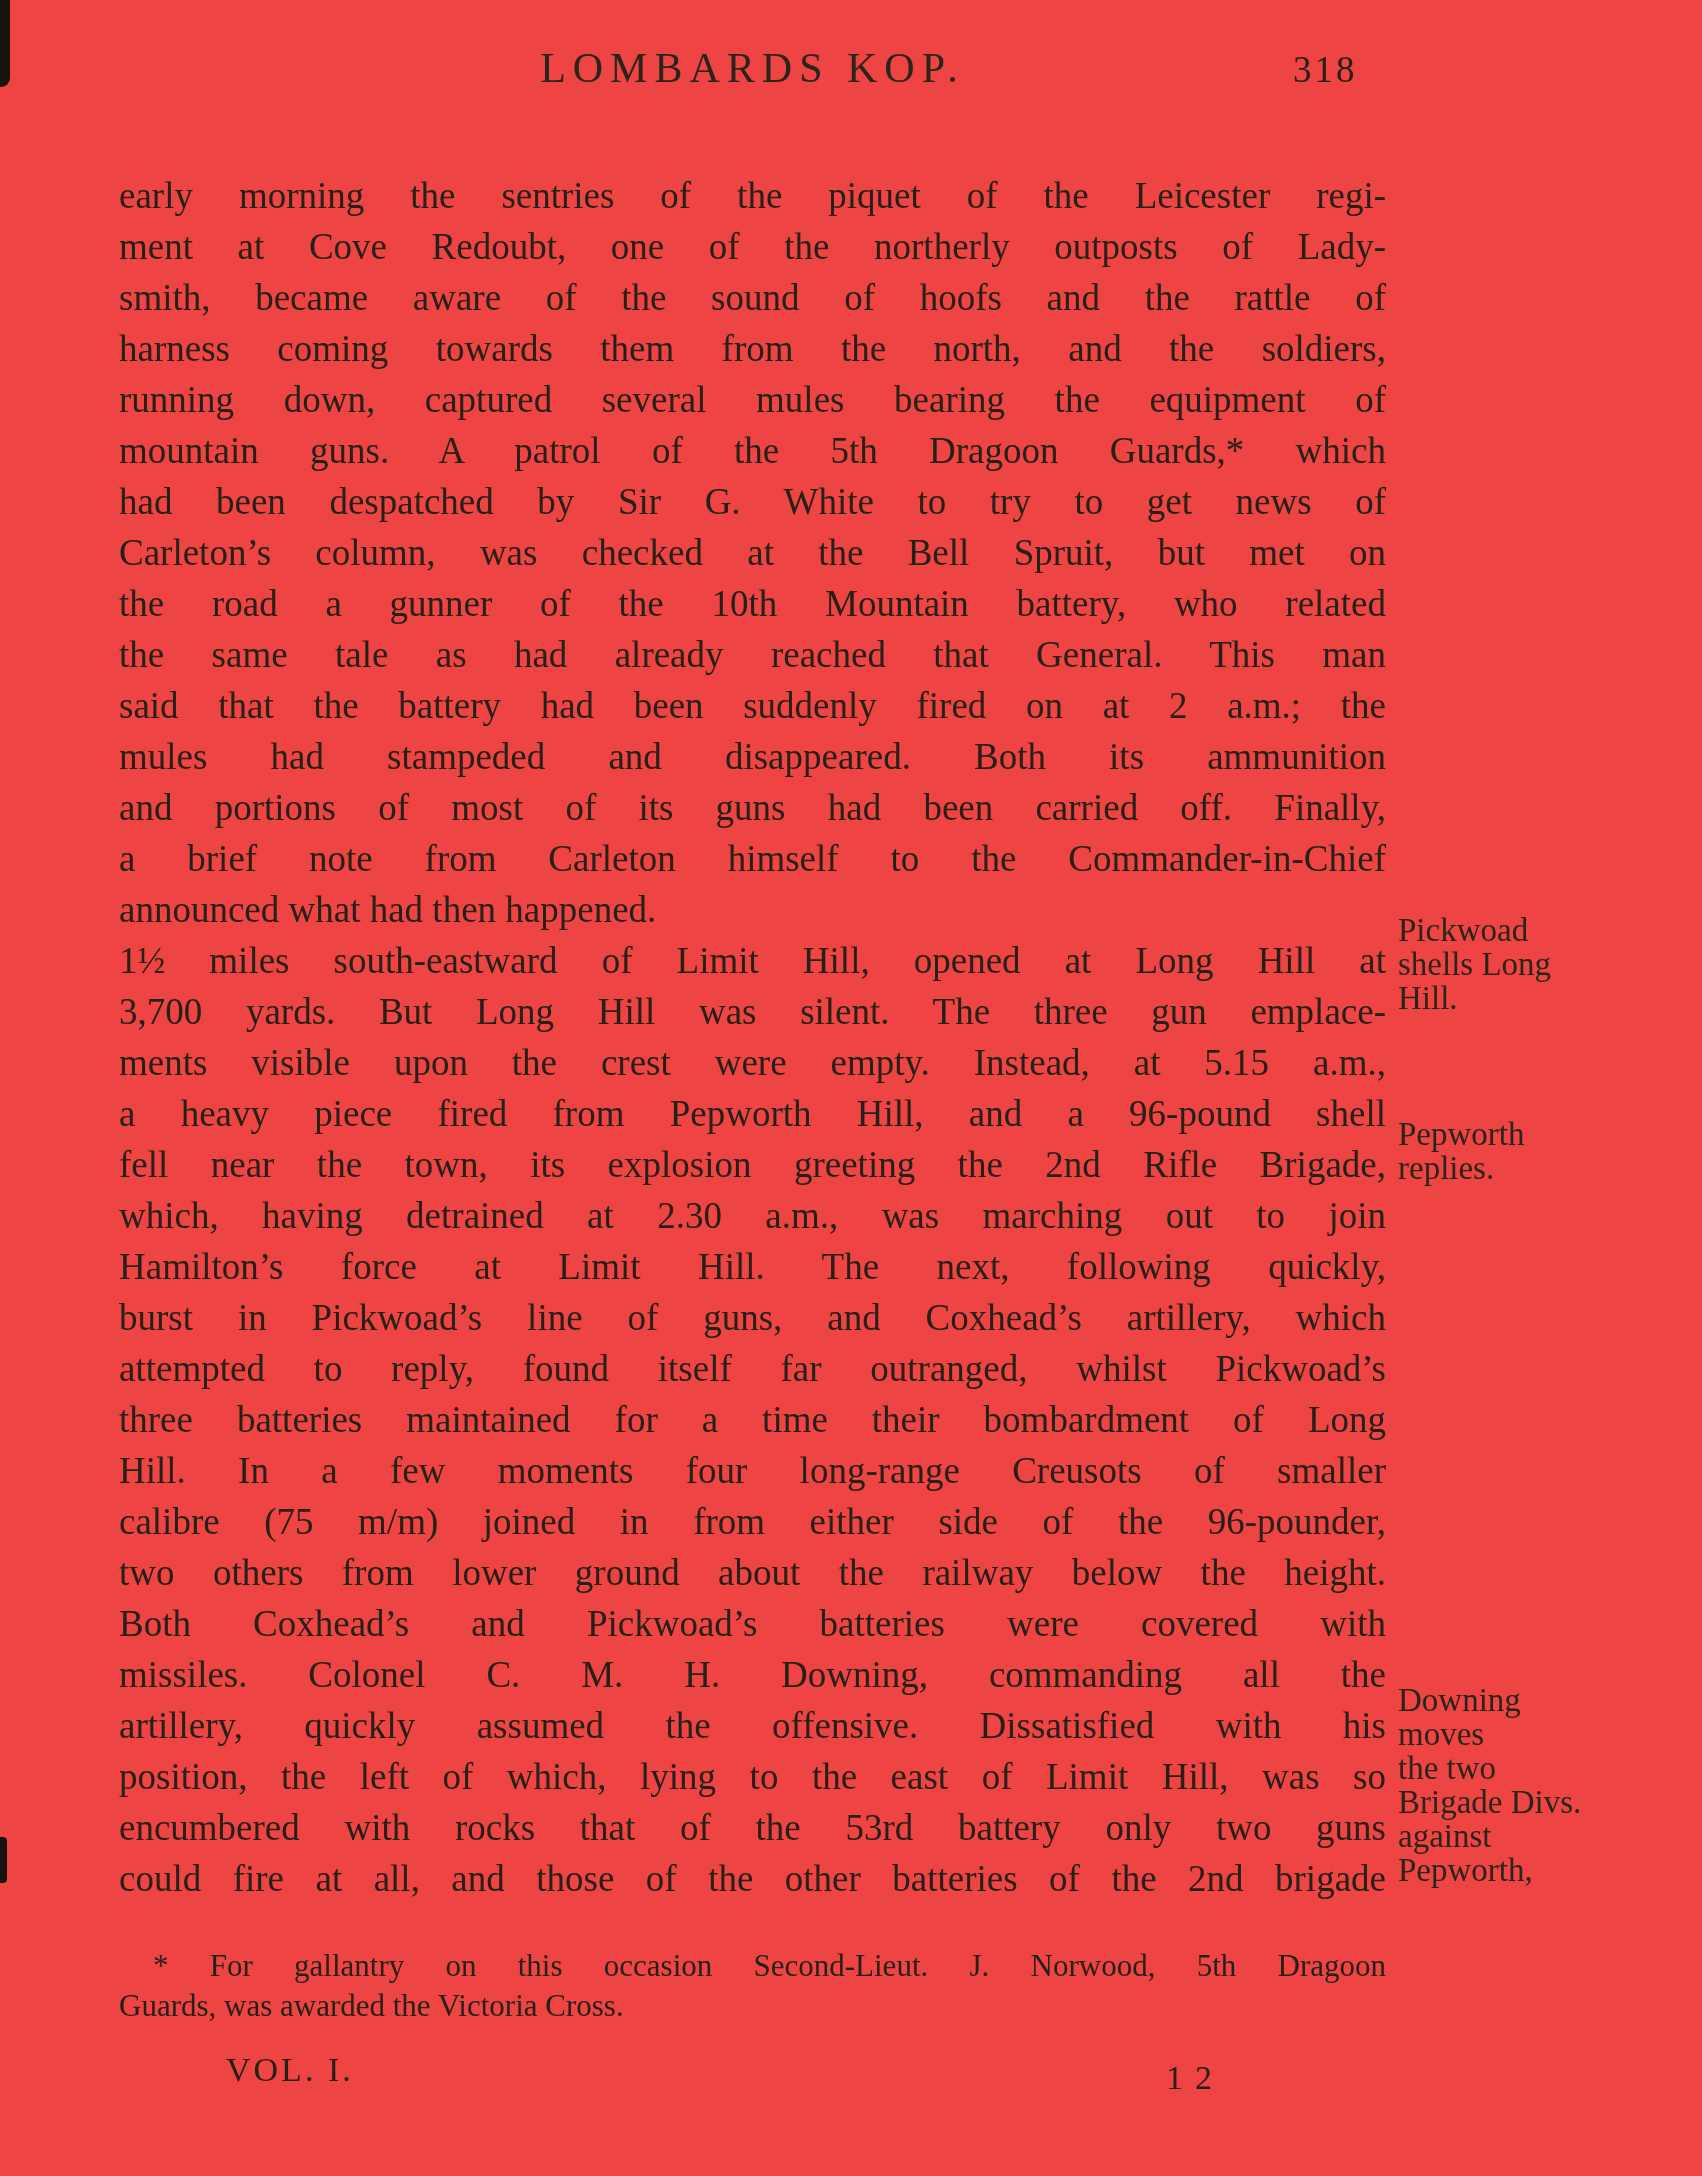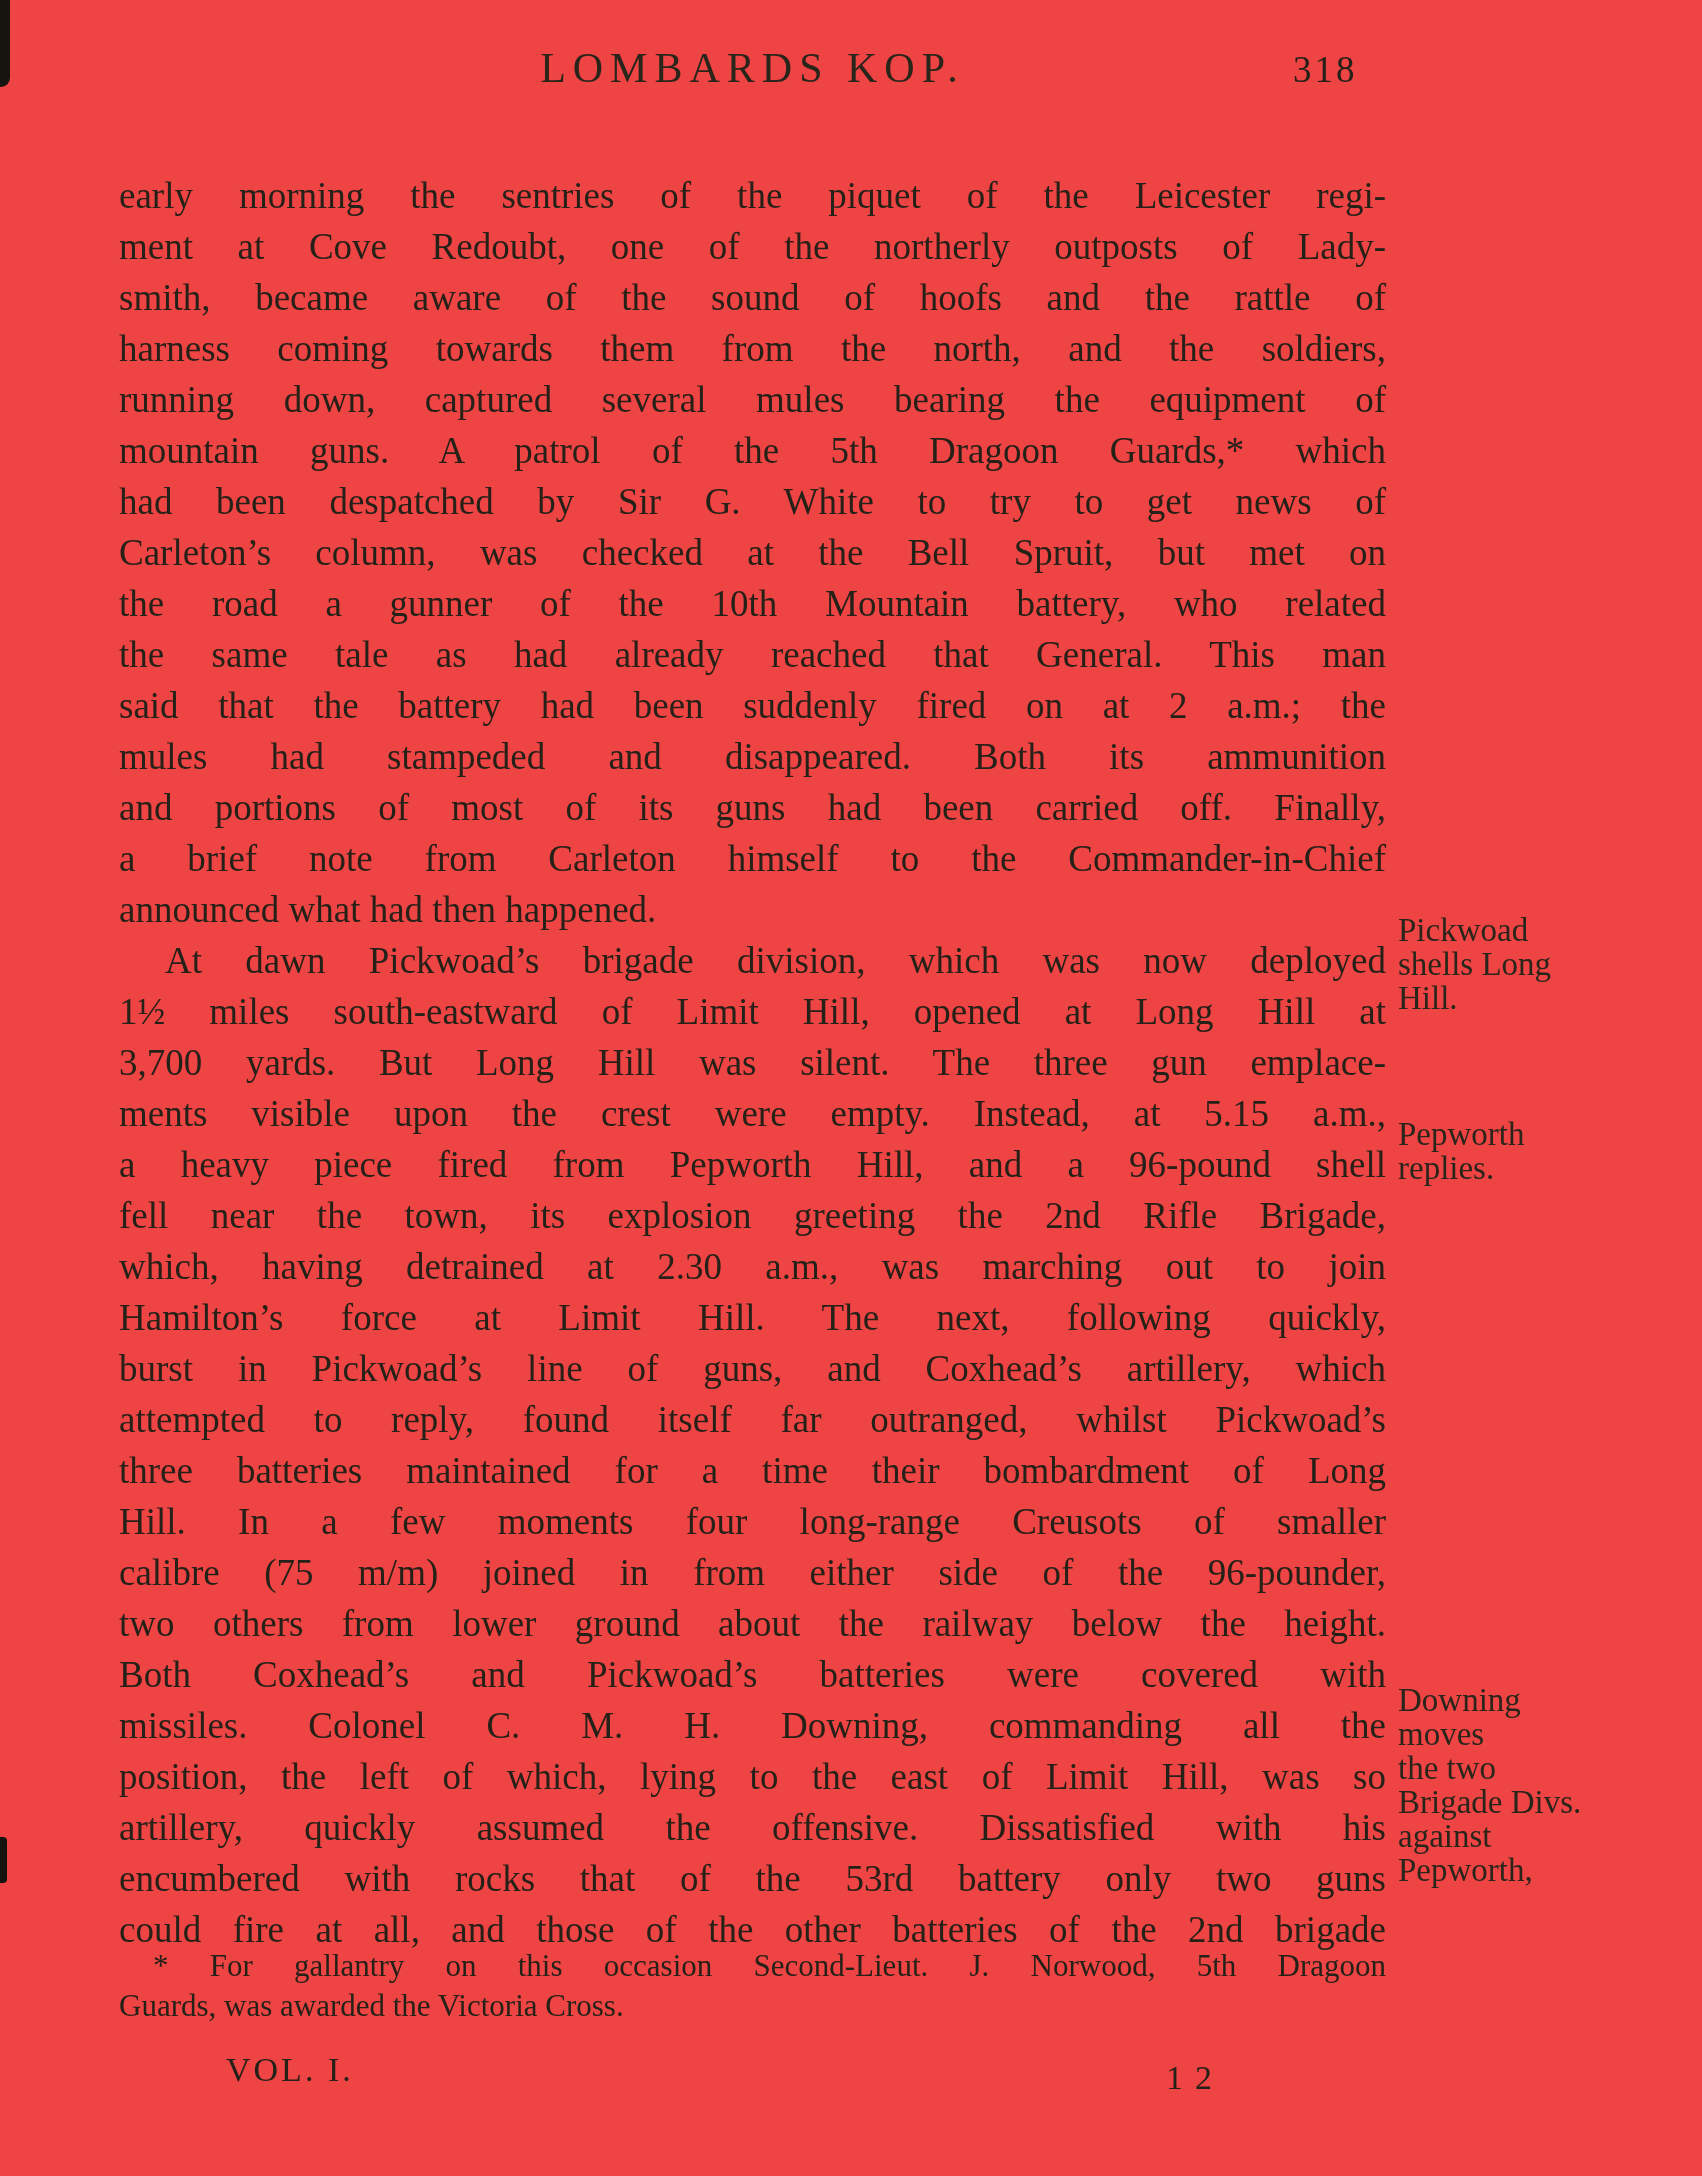--- a/index.html
+++ b/index.html
@@ -131,38 +131,37 @@
       <div class="line">mountain guns. A patrol of the 5th Dragoon Guards,* which</div>
       <div class="line">had been despatched by Sir G. White to try to get news of</div>
       <div class="line">Carleton’s column, was checked at the Bell Spruit, but met on</div>
       <div class="line">the road a gunner of the 10th Mountain battery, who related</div>
       <div class="line">the same tale as had already reached that General. This man</div>
       <div class="line">said that the battery had been suddenly fired on at 2 a.m.; the</div>
       <div class="line">mules had stampeded and disappeared. Both its ammunition</div>
       <div class="line">and portions of most of its guns had been carried off. Finally,</div>
       <div class="line">a brief note from Carleton himself to the Commander-in-Chief</div>
       <div class="line no-justify">announced what had then happened.</div>
-      <div class="line indent">At dawn Pickwoad’s brigade division, which was now deployed</div>
       <div class="line">1½ miles south-eastward of Limit Hill, opened at Long Hill at</div>
       <div class="line">3,700 yards. But Long Hill was silent. The three gun emplace-</div>
       <div class="line">ments visible upon the crest were empty. Instead, at 5.15 a.m.,</div>
       <div class="line">a heavy piece fired from Pepworth Hill, and a 96-pound shell</div>
       <div class="line">fell near the town, its explosion greeting the 2nd Rifle Brigade,</div>
       <div class="line">which, having detrained at 2.30 a.m., was marching out to join</div>
       <div class="line">Hamilton’s force at Limit Hill. The next, following quickly,</div>
       <div class="line">burst in Pickwoad’s line of guns, and Coxhead’s artillery, which</div>
       <div class="line">attempted to reply, found itself far outranged, whilst Pickwoad’s</div>
       <div class="line">three batteries maintained for a time their bombardment of Long</div>
       <div class="line">Hill. In a few moments four long-range Creusots of smaller</div>
       <div class="line">calibre (75 m/m) joined in from either side of the 96-pounder,</div>
       <div class="line">two others from lower ground about the railway below the height.</div>
       <div class="line">Both Coxhead’s and Pickwoad’s batteries were covered with</div>
       <div class="line">missiles. Colonel C. M. H. Downing, commanding all the</div>
+      <div class="line">artillery, quickly assumed the offensive. Dissatisfied with his</div>
       <div class="line">position, the left of which, lying to the east of Limit Hill, was so</div>
-      <div class="line">artillery, quickly assumed the offensive. Dissatisfied with his</div>
       <div class="line">encumbered with rocks that of the 53rd battery only two guns</div>
       <div class="line">could fire at all, and those of the other batteries of the 2nd brigade</div>
     </main>
 
   <aside class="margin-notes">
     <div class="margin-note margin-note-1">Pickwoad
 shells Long
 Hill.</div>
     <div class="margin-note margin-note-2">Pepworth
 replies.</div>

